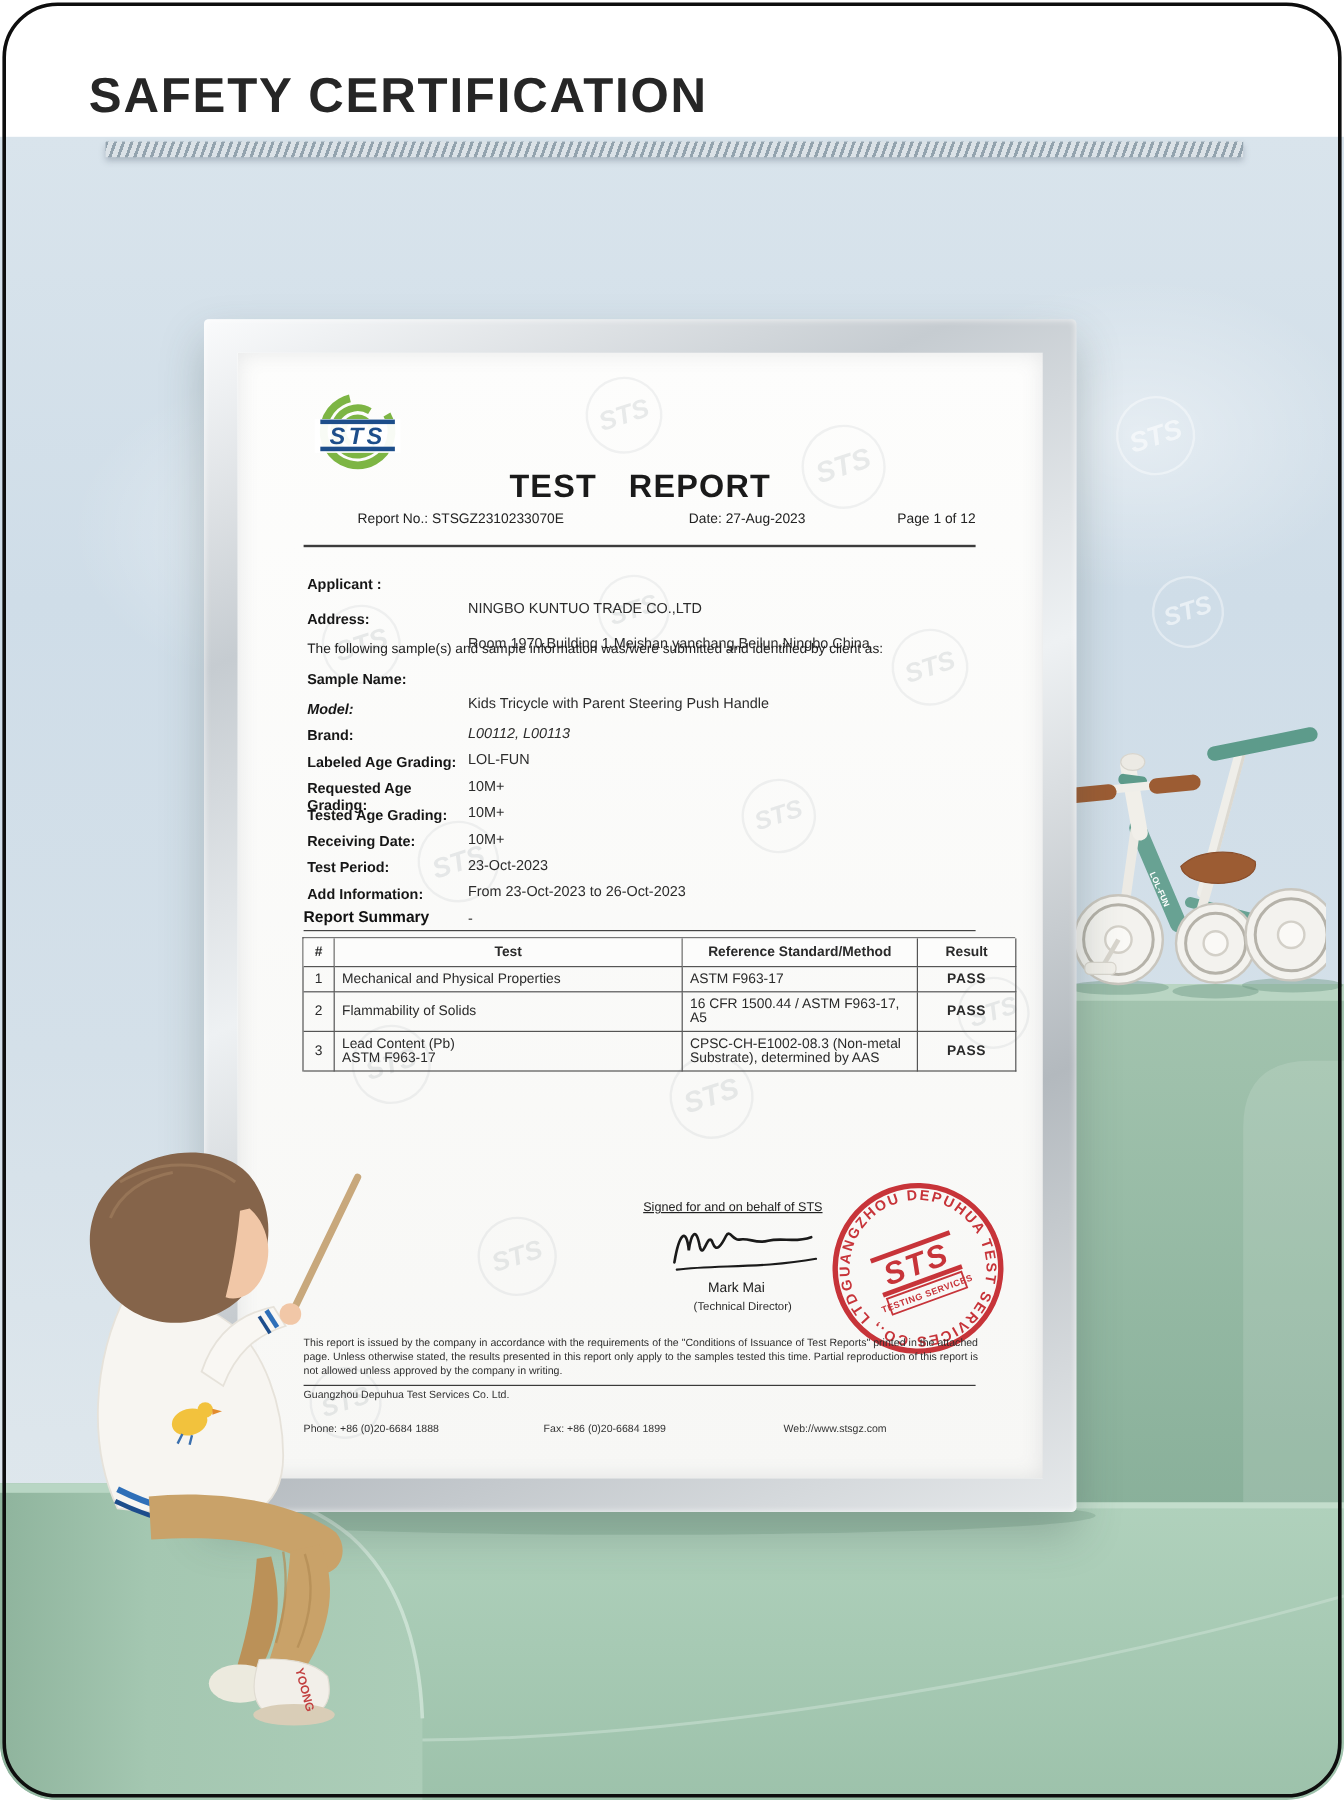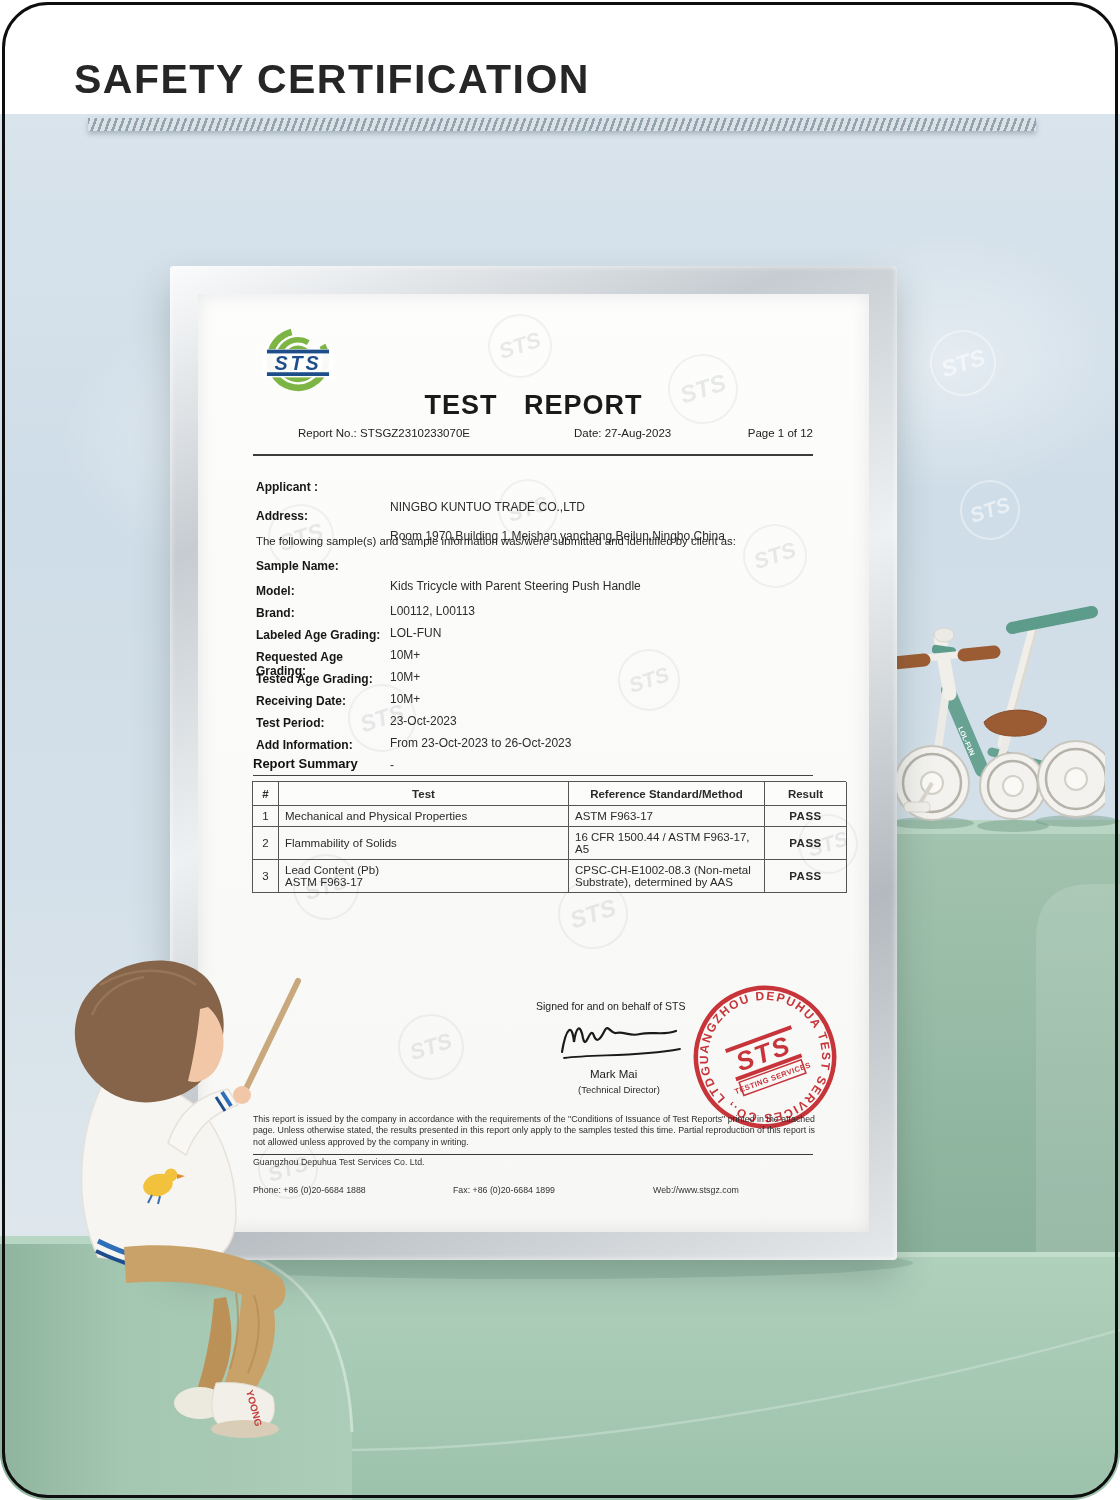--- a/index.html
+++ b/index.html
@@ -208,21 +208,21 @@
         </div>
       <div class="abs frow" style="top:215px;">
           <span class="lbl">Address:</span>
           <span class="val">Room 1970,Building 1,Meishan yanchang,Beilun,Ningbo,China</span>
         </div>
       <div class="abs note" style="top:241px;">The following sample(s) and sample information was/were submitted and identified by client as:</div>
       <div class="abs frow" style="top:265px;">
           <span class="lbl">Sample Name:</span>
           <span class="val">Kids Tricycle with Parent Steering Push Handle</span>
         </div>
-      <div class="abs frow" style="top:290px;">
+      <div class="abs frow" style="top:290px;font-style:italic;">
           <span class="lbl">Model:</span>
           <span class="val">L00112, L00113</span>
         </div>
       <div class="abs frow" style="top:312px;">
           <span class="lbl">Brand:</span>
           <span class="val">LOL-FUN</span>
         </div>
       <div class="abs frow" style="top:334px;">
           <span class="lbl">Labeled Age Grading:</span>
           <span class="val">10M+</span>
@@ -266,21 +266,21 @@
         <div class="res">PASS</div>
 
         <div class="num">3</div>
         <div>Lead Content (Pb)
 ASTM F963-17</div>
         <div>CPSC-CH-E1002-08.3 (Non-metal
 Substrate), determined by AAS</div>
         <div class="res">PASS</div>
       </div>
 
-      <div class="abs sig-label" style="left:338px;top:706px;">Signed for and on behalf of STS</div>
+      <div class="abs sig-label" style="left:338px;top:706px;text-decoration:underline;">Signed for and on behalf of STS</div>
       <svg class="abs" style="left:358px;top:718px;" width="132" height="54" viewBox="0 0 132 54">
         <path d="M6,40 C10,16 16,10 18,30 C20,16 24,10 27,26 C30,40 34,12 38,24 C41,32 45,26 49,18 C52,12 55,22 60,21 C68,19 74,25 84,22 C96,19 106,24 120,19" fill="none" stroke="#1a1a1a" stroke-width="2.2" stroke-linecap="round"></path>
         <path d="M8,46 C40,42 80,45 124,37" fill="none" stroke="#1a1a1a" stroke-width="1.8" stroke-linecap="round"></path>
       </svg>
       <div class="abs sig-name" style="left:392px;top:774px;">Mark Mai</div>
       <div class="abs sig-role" style="left:380px;top:790px;">(Technical Director)</div>
 
       <svg class="abs stamp" style="left:492px;top:688px;" width="150" height="150" viewBox="0 0 150 150">
         <g transform="rotate(-20 75 75)">
           <circle cx="75" cy="75" r="69" fill="none" stroke="#c9252c" stroke-width="4.5"></circle>

